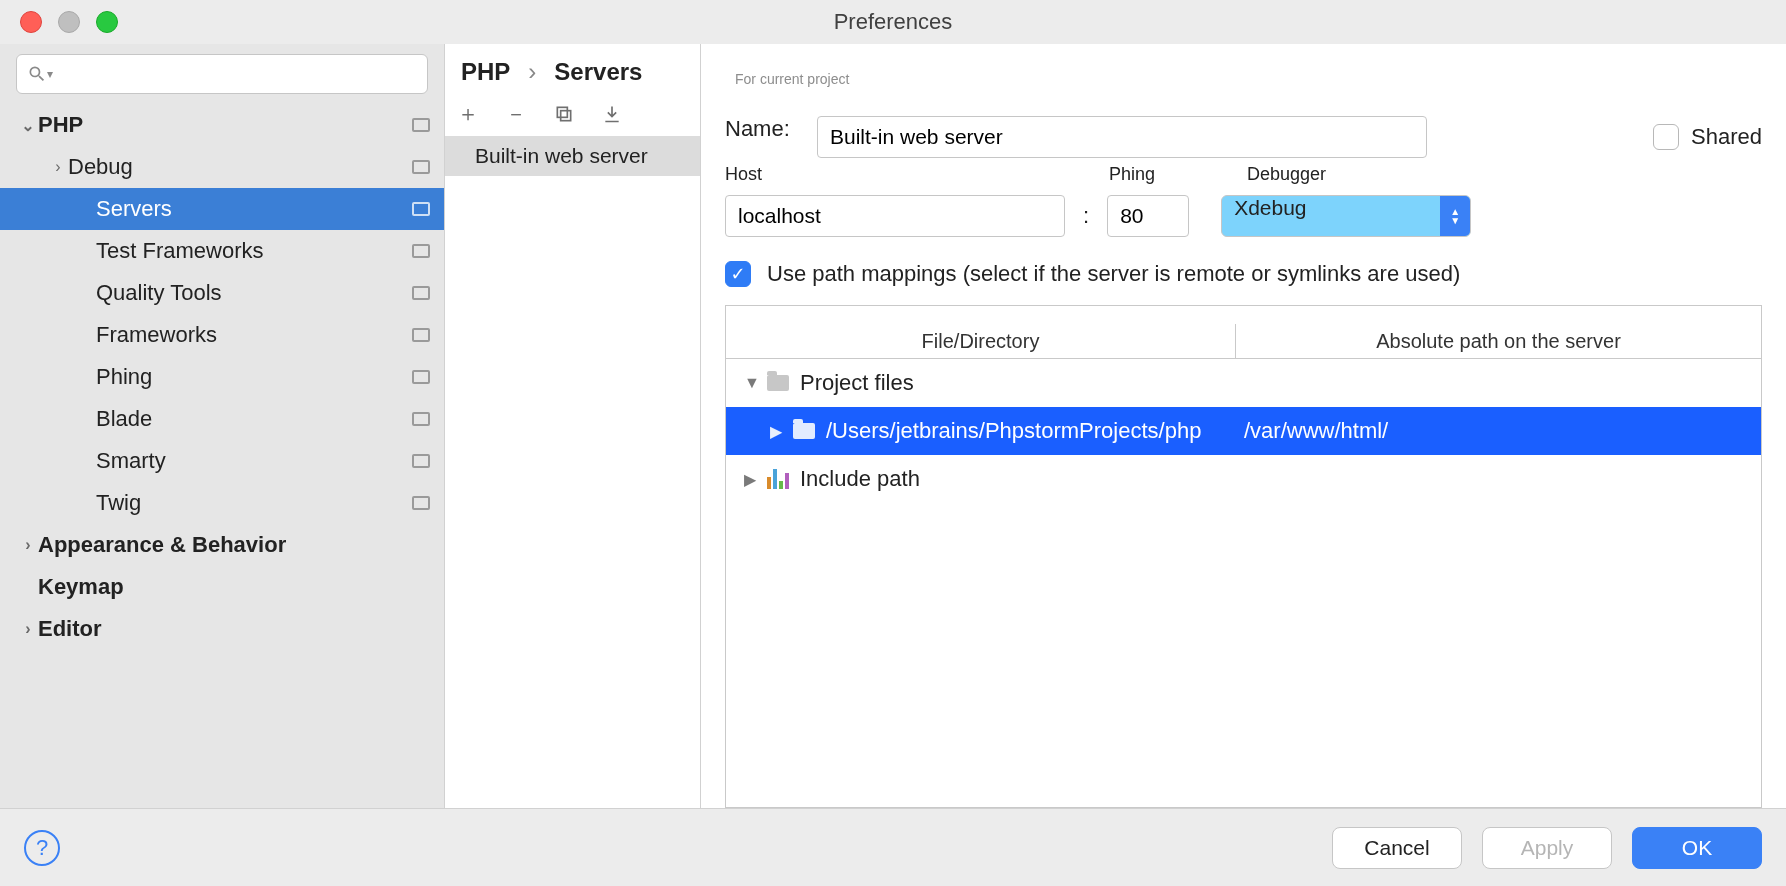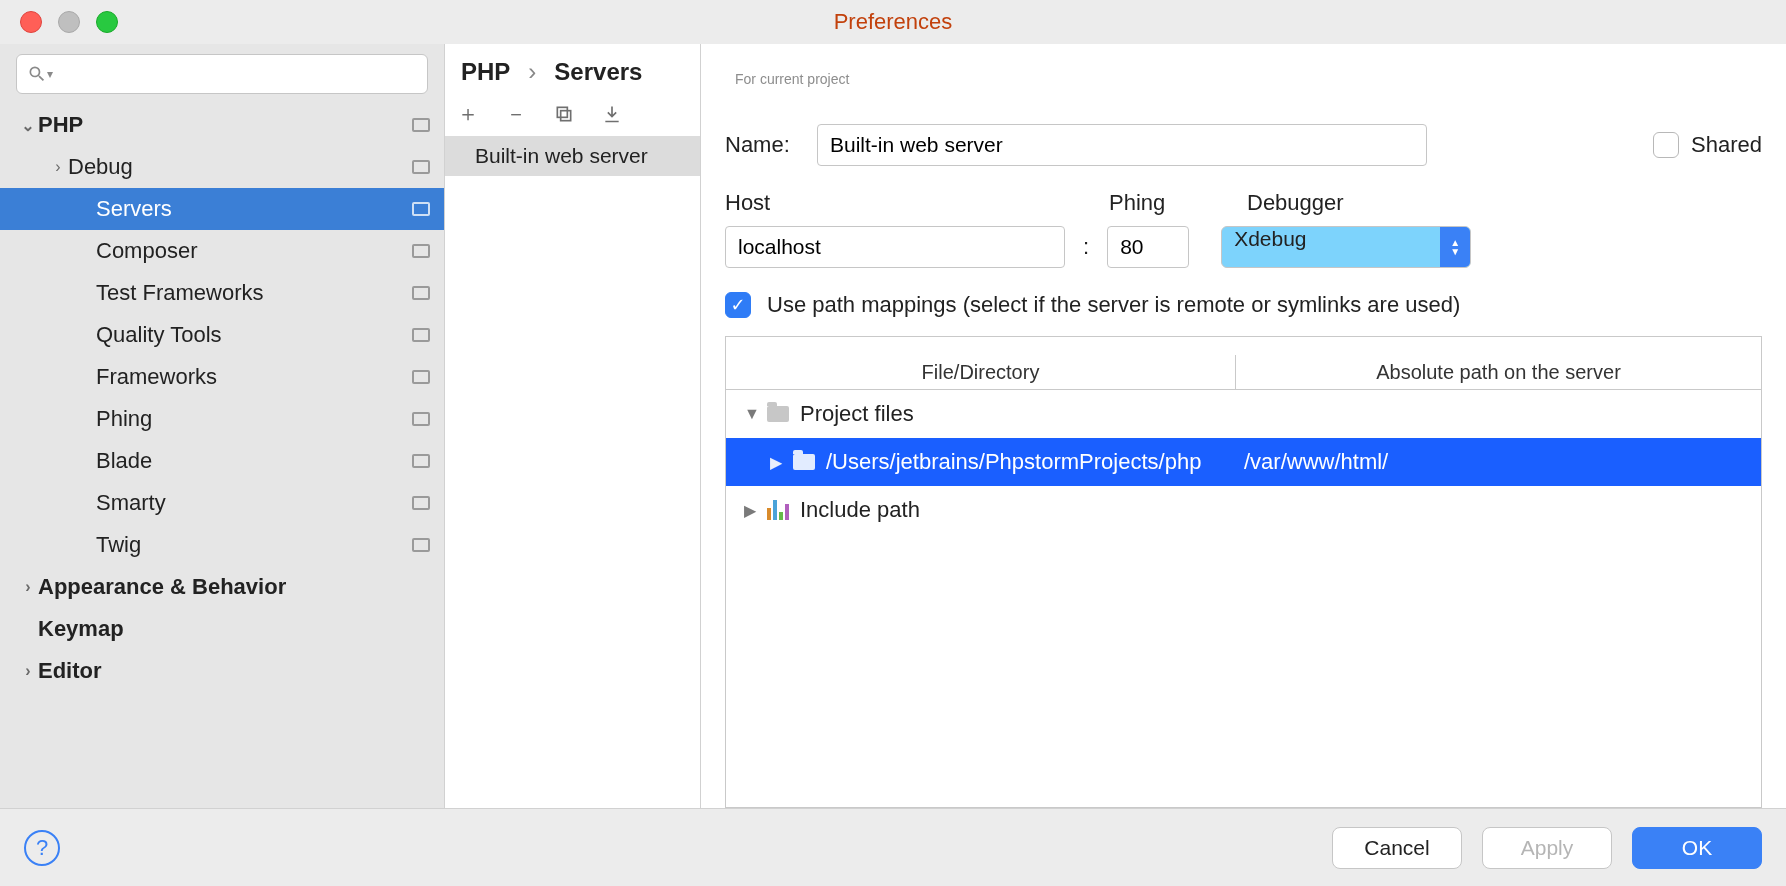--- a/index.html
+++ b/index.html
@@ -19,21 +19,21 @@
   align-items: center;
   position: relative;
 }
 .traffic-lights { position: absolute; left: 20px; display: flex; gap: 16px; }
 .light { width: 22px; height: 22px; border-radius: 50%; }
 .light.red { background: #ff5f57; border: 1px solid #e0443e; }
 .light.yellow { background: #bfbfbf; border: 1px solid #a9a9a9; }
 .light.green { background: #28c940; border: 1px solid #1aaa2b; }
 .titlebar-title {
   position: absolute; left: 50%; transform: translateX(-50%);
-  font-size: 22px; color: #c2410c;
+  font-size: 22px; color: #404040;
 }
 .body { flex: 1; display: flex; min-height: 0; }
 .sidebar {
   width: 445px;
   background: #e6e6e6;
   border-right: 1px solid #d1d1d1;
   display: flex; flex-direction: column;
 }
 .search-wrap { padding: 10px 16px; }
 .search {
@@ -91,36 +91,36 @@
   flex:1; background:#fff;
   display:flex; flex-direction:column;
   padding: 14px 24px 0 24px;
 }
 .scope-hint {
   display:flex; align-items:center; gap:10px;
   color:#8d8d8d; font-size:14px;
   height: 42px;
 }
 .scope-hint .scope-icon { border-color:#b0b0b0; }
-.row { display:flex; align-items:center; gap: 20px; margin-top: 24px; }
+.row { display:flex; gap: 20px; margin-top: 16px; }
 .lbl { font-size:22px; }
 .text-input {
   height: 42px; border:1px solid #c6c6c6; border-radius:4px;
   background:#fff; font-size:21px; padding:0 12px;
 }
 .name-input { flex:1; max-width: 610px; }
 .shared-wrap { display:flex; align-items:center; gap:12px; margin-left:auto; }
 .cbox {
   width:26px; height:26px; border:1px solid #b8b8b8; border-radius:6px; background:#fff;
 }
 .cbox.checked {
   background:#2f7cf6; border-color:#2f7cf6;
   display:flex; align-items:center; justify-content:center; color:#fff; font-size:18px;
 }
-.headers { display:flex; margin-top:24px; font-size:22px; }
+.headers { display:flex; margin-top:6px; font-size:18px; }
 .headers .h-host { width:350px; }
 .headers .h-port { width:130px; margin-left:34px; }
 .headers .h-dbg { margin-left:8px; }
 .controls { display:flex; align-items:center; margin-top:10px; gap:0; }
 .host-input { width:340px; }
 .colon { font-size:22px; margin:0 18px; }
 .port-input { width:82px; }
 .select {
   margin-left:32px; height:42px;
   border:1px solid #c6c6c6; border-radius:6px;
@@ -217,25 +217,20 @@
             <span class="scope-icon"></span>
           </div>
           <div class="tree-item level1 expandable">
             <span class="arrow"></span>
             <span class="label">Debug</span>
             <span class="scope-icon"></span>
           </div>
           <div class="tree-item level2 selected">
             <span class="arrow"></span>
             <span class="label">Servers</span>
-            <span class="scope-icon"></span>
-          </div>
-          <div class="tree-item level2">
-            <span class="arrow"></span>
-            <span class="label">Composer</span>
             <span class="scope-icon"></span>
           </div>
           <div class="tree-item level2">
             <span class="arrow"></span>
             <span class="label">Test Frameworks</span>
             <span class="scope-icon"></span>
           </div>
           <div class="tree-item level2">
             <span class="arrow"></span>
             <span class="label">Quality Tools</span>

